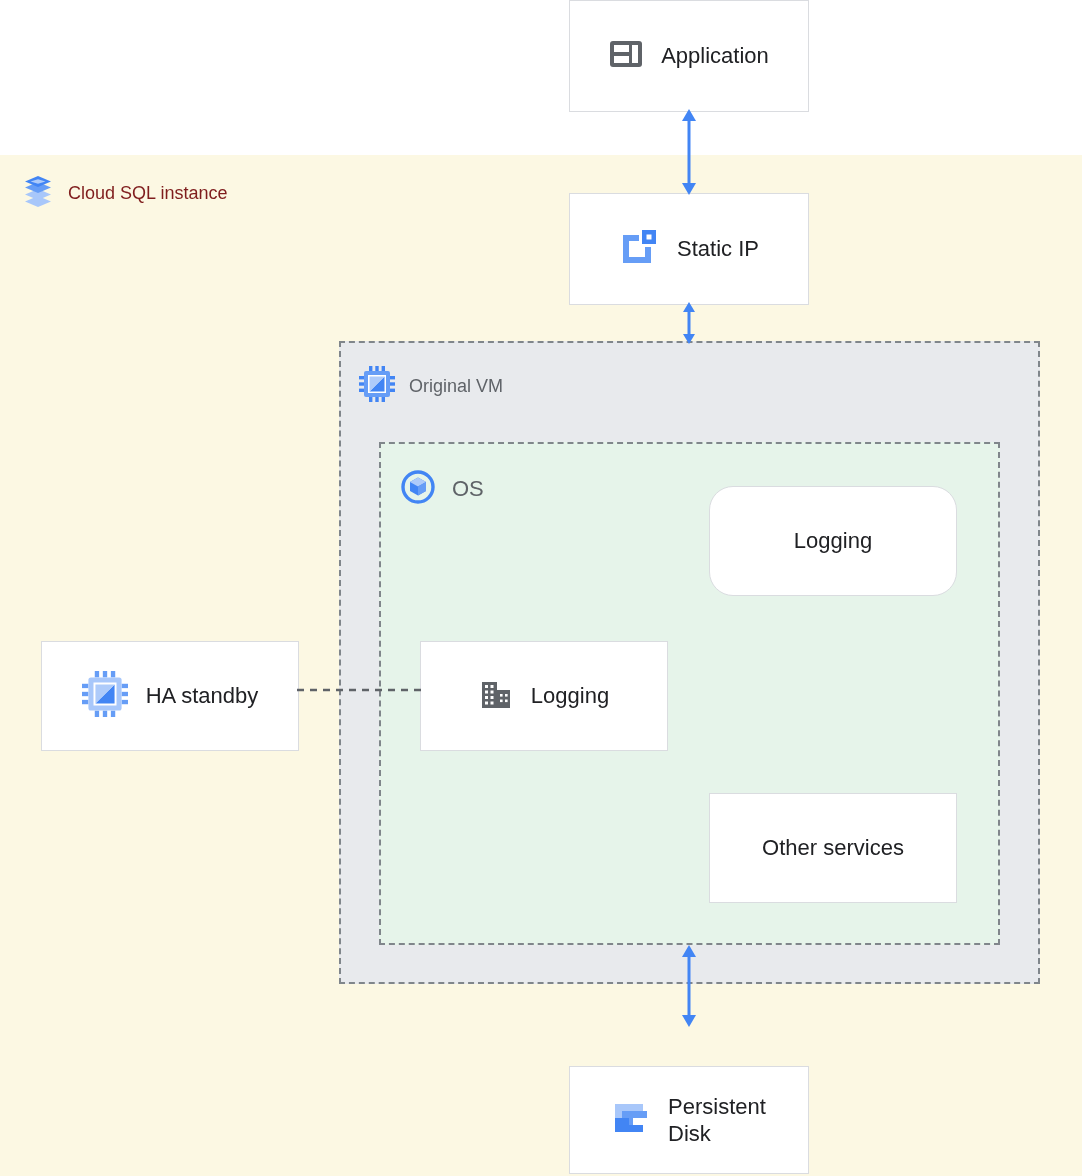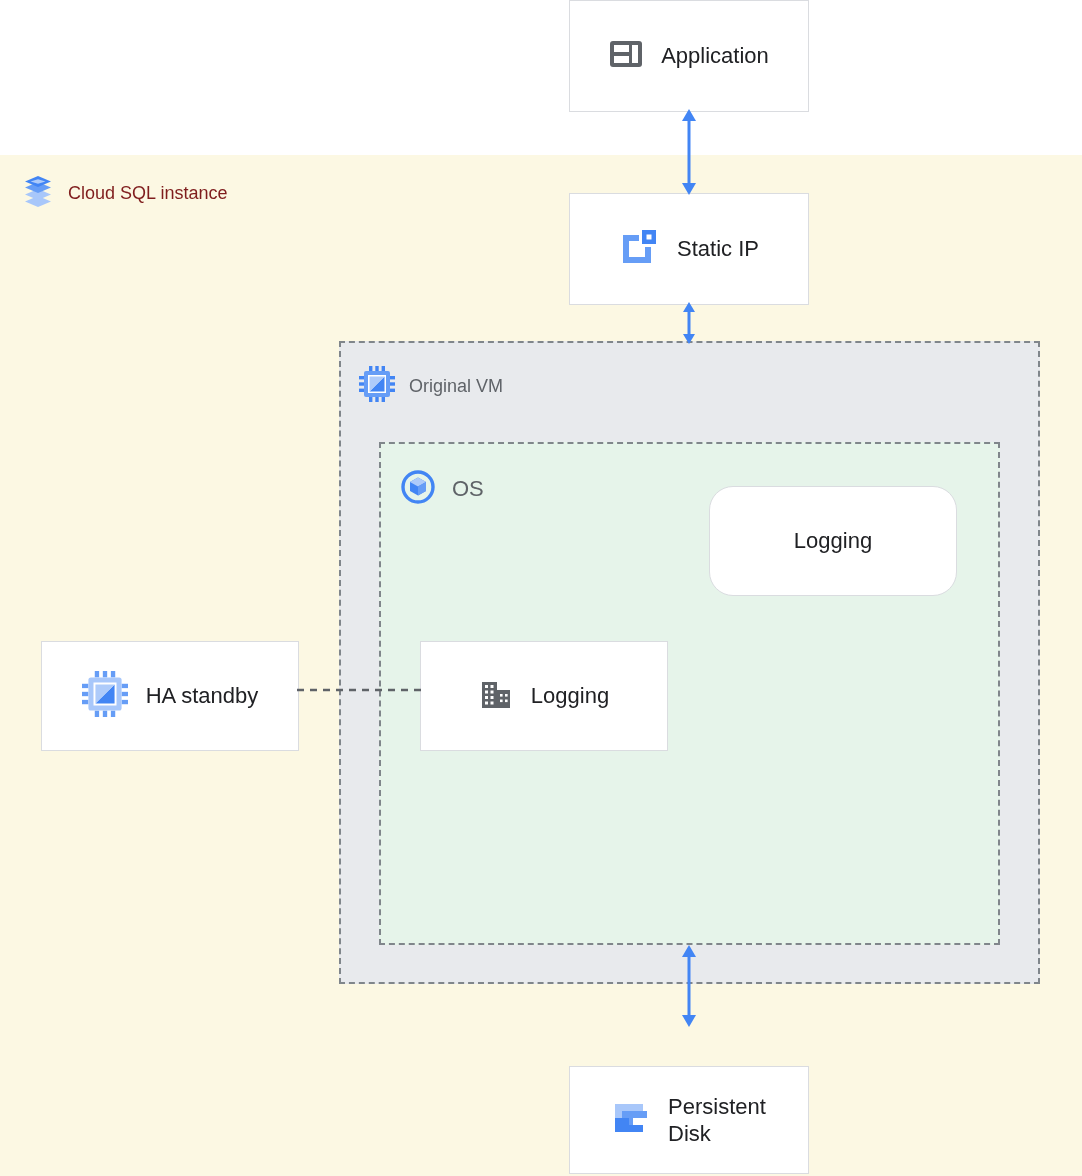--- a/index.html
+++ b/index.html
@@ -276,20 +276,23 @@
       </span>
       <span class="node-label">Logging</span>
     </div>
   </div>
 
   <div class="node" id="node-logging">
     <span class="node-label centered">Logging</span>
   </div>
 
 
+  <div class="node" id="node-other">
+    <span class="node-label centered">Other services</span>
+  </div>
 
   <div class="node" id="node-persistent">
     <div class="node-inner">
       <span class="icon">
         <svg width="38" height="38" viewBox="0 0 38 38">
           <polygon points="3,5 31,5 31,12 17,12 17,19 3,19" fill="#a8c7fa"></polygon>
           <polygon points="10,12 35,12 35,19 21,19 21,26 10,26" fill="#669df6"></polygon>
           <polygon points="3,19 17,19 17,26 31,26 31,33 3,33" fill="#4285f4"></polygon>
         </svg>
       </span>

